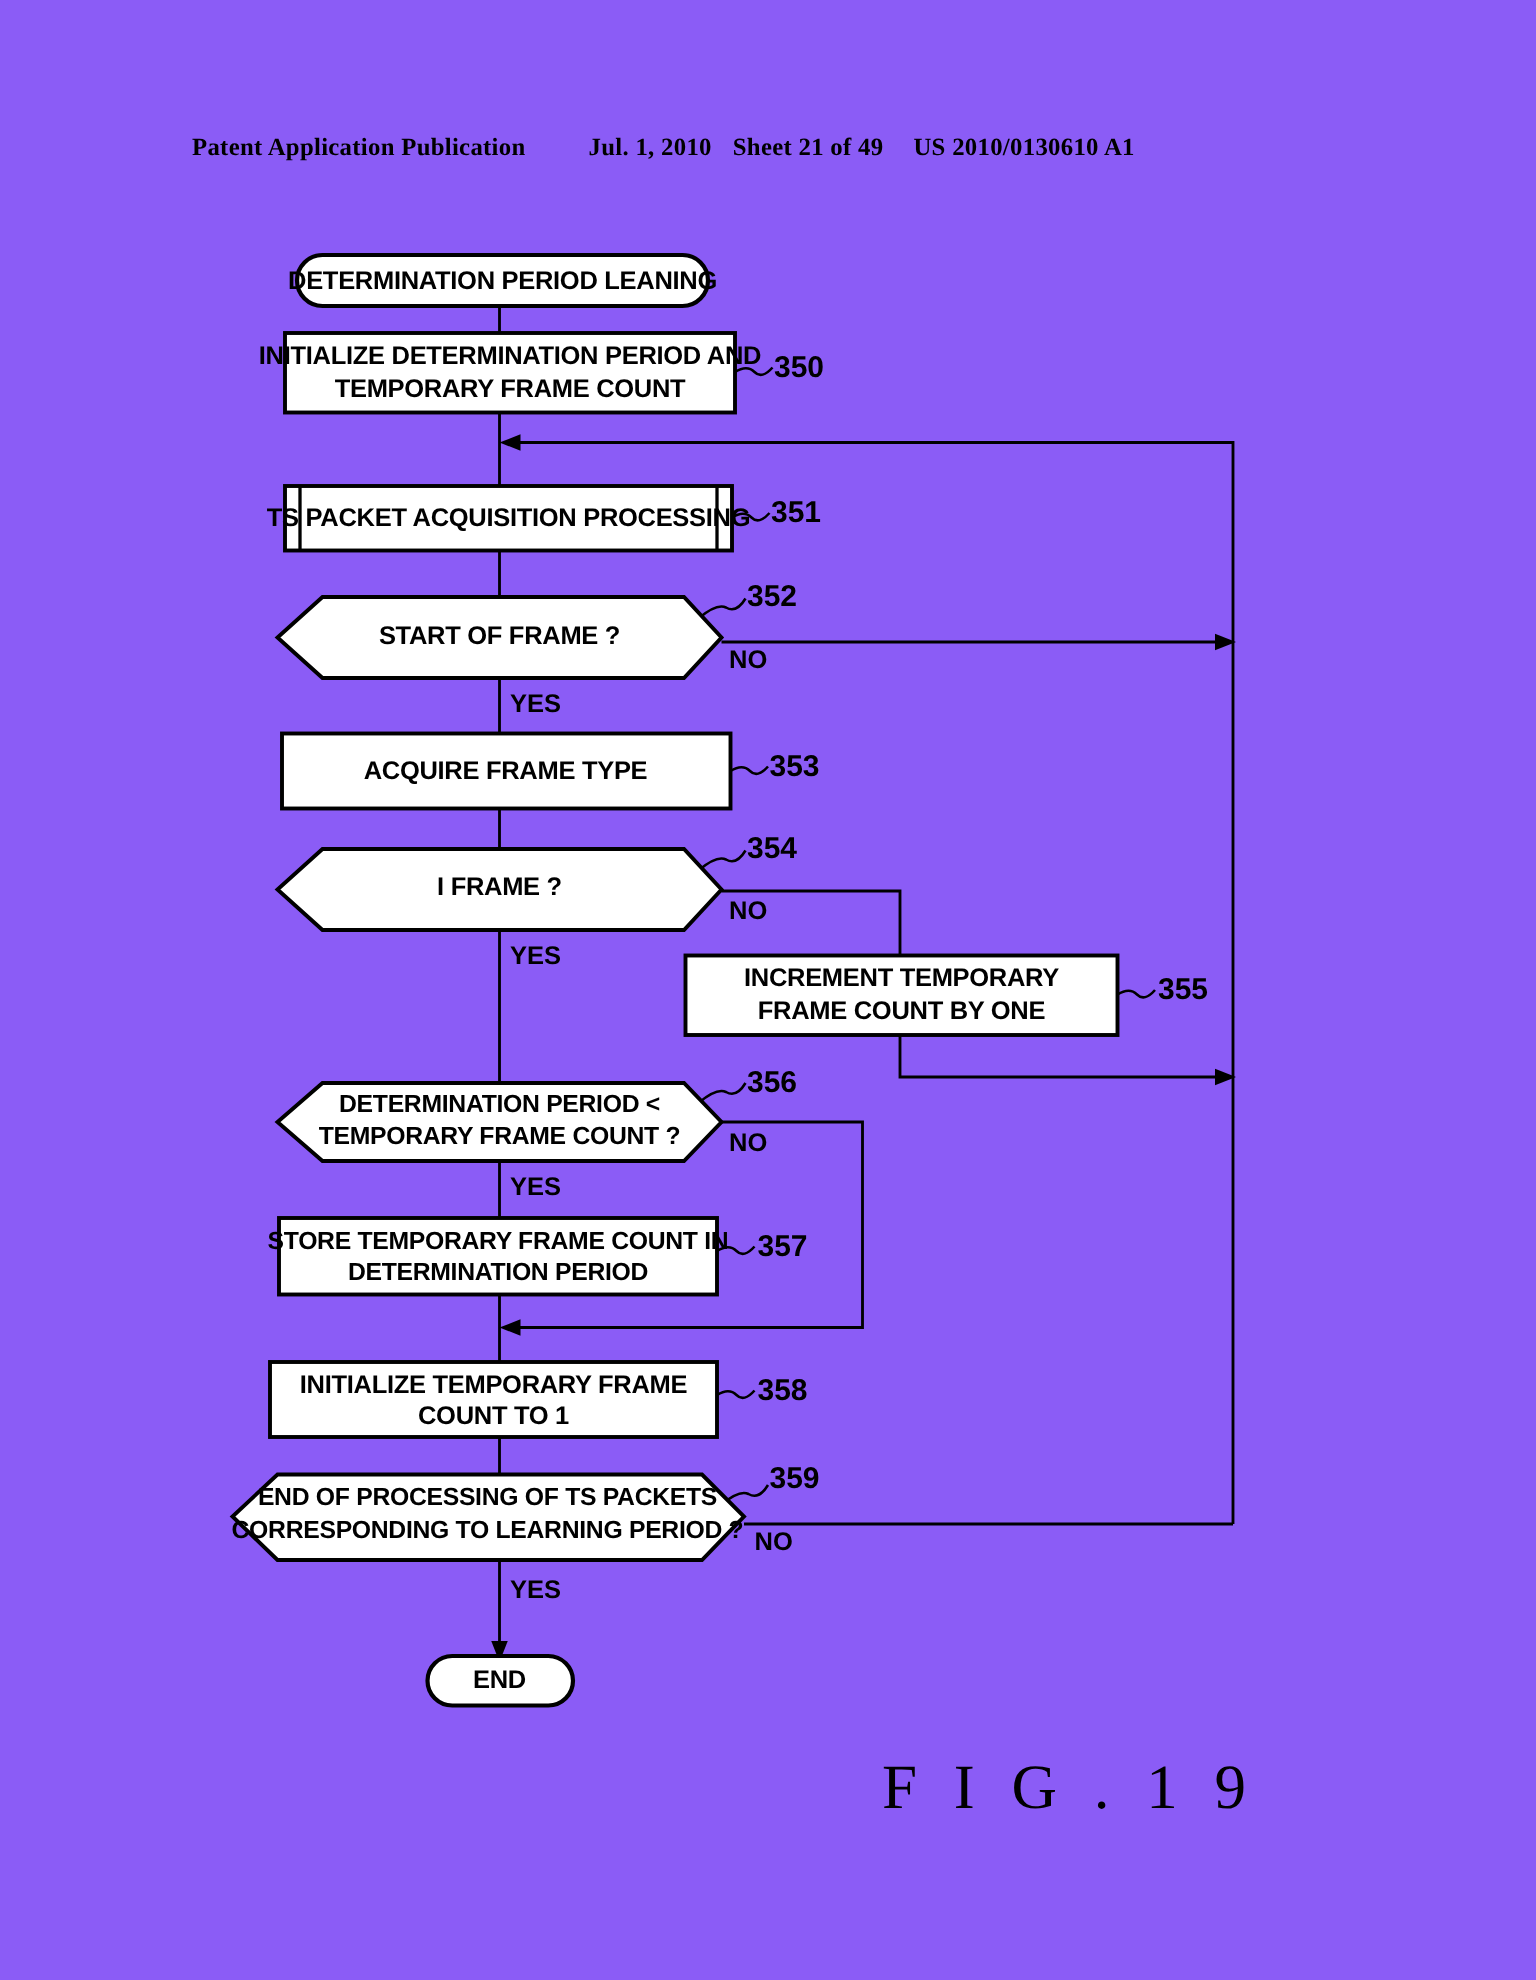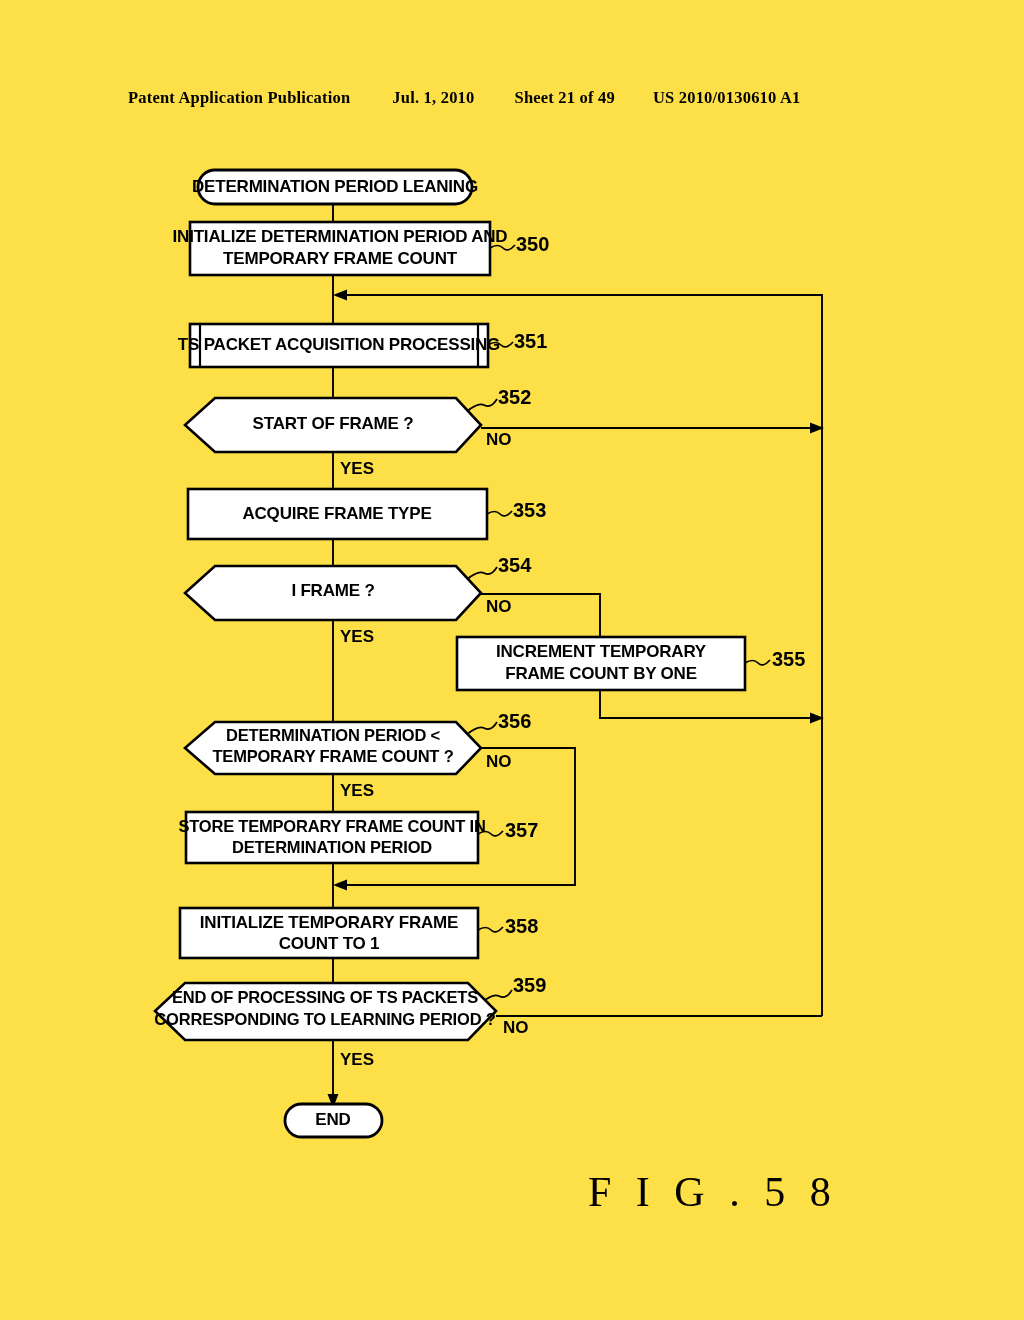--- a/index.html
+++ b/index.html
@@ -11,39 +11,39 @@
     width: 1024px;
     height: 1320px;
     position: relative;
     font-family: "Liberation Sans", sans-serif;
     color: #000000;
     overflow: hidden;
   }
   .page {
     position: absolute;
     inset: 0;
-    background: #fde047;
+    background: #8b5cf6;
   }
   
   .pub-header {
     position: absolute;
     top: 88px;
     left: 128px;
     width: 768px;
     display: flex;
     align-items: baseline;
     font-family: "Liberation Serif", serif;
     font-weight: bold;
     font-size: 16.5px;
     letter-spacing: 0.2px;
     white-space: nowrap;
   }
   .pub-header .h-title { margin-right: 42px; }
-  .pub-header .h-date  { margin-right: 40px; }
-  .pub-header .h-sheet { margin-right: 38px; }
+  .pub-header .h-date  { margin-right: 14px; }
+  .pub-header .h-sheet { margin-right: 20px; }
   .pub-header .h-num   { }
 
   
   .fig-label {
     position: absolute;
     left: 588px;
     top: 1168px;
     font-family: "Liberation Serif", serif;
     font-size: 42px;
     letter-spacing: 7px;
@@ -254,15 +254,15 @@
       <text class="branch-text" x="340" y="1061">YES</text>
     </g>
 
     <g>
       <rect class="shape-term" x="285" y="1104" width="97" height="33" rx="16.5" ry="16.5"></rect>
       <text class="node-text" x="333" y="1121">END</text>
     </g>
 
   </svg>
 
-  <div class="fig-label">F I G . 5 8</div>
+  <div class="fig-label">F I G . 1 9</div>
 
 </div>
 
 </body></html>

